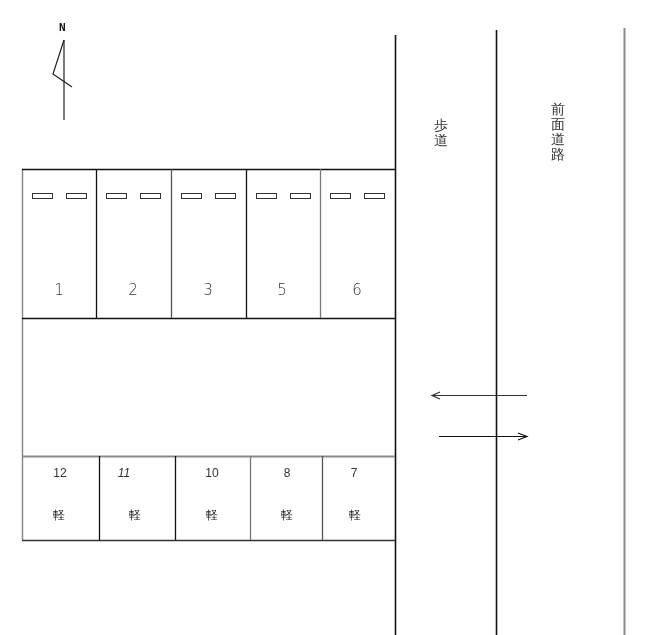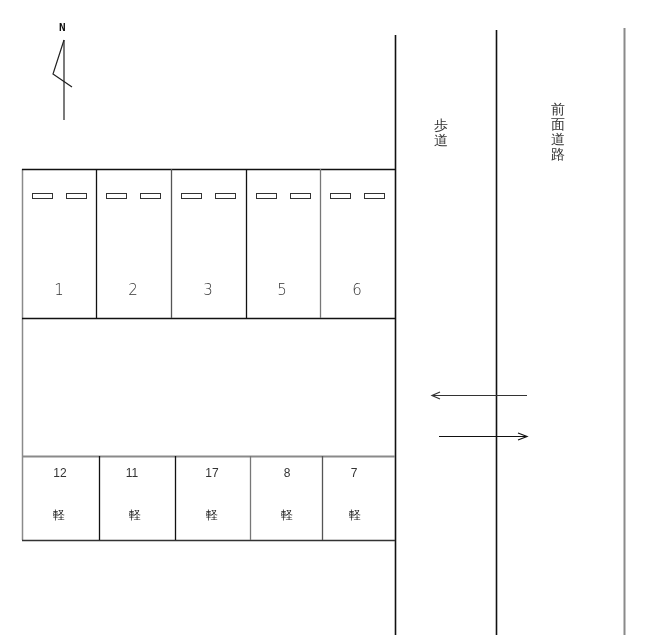--- a/index.html
+++ b/index.html
@@ -131,24 +131,24 @@
     <div class="lbl-num" style="left:133px; top:281px;">2</div>
     <div class="lbl-num" style="left:208px; top:281px;">3</div>
     <div class="lbl-num" style="left:282px; top:281px;">5</div>
     <div class="lbl-num" style="left:357px; top:281px;">6</div>
   </div>
 
   <div>
     <div class="lbl-num-b" style="left:60px; top:466px;">12</div>
     <div class="lbl-kei" style="left:59px; top:507px;">軽</div>
 
-    <div class="lbl-num-b" style="left:132px; top:466px;">11</div>
+    <div class="lbl-num-b" style="left:124px; top:466px;font-style:italic;">11</div>
     <div class="lbl-kei" style="left:135px; top:507px;">軽</div>
 
-    <div class="lbl-num-b" style="left:212px; top:466px;">17</div>
+    <div class="lbl-num-b" style="left:212px; top:466px;">10</div>
     <div class="lbl-kei" style="left:212px; top:507px;">軽</div>
 
     <div class="lbl-num-b" style="left:287px; top:466px;">8</div>
     <div class="lbl-kei" style="left:287px; top:507px;">軽</div>
 
     <div class="lbl-num-b" style="left:354px; top:466px;">7</div>
     <div class="lbl-kei" style="left:355px; top:507px;">軽</div>
   </div>
 
 </div>

